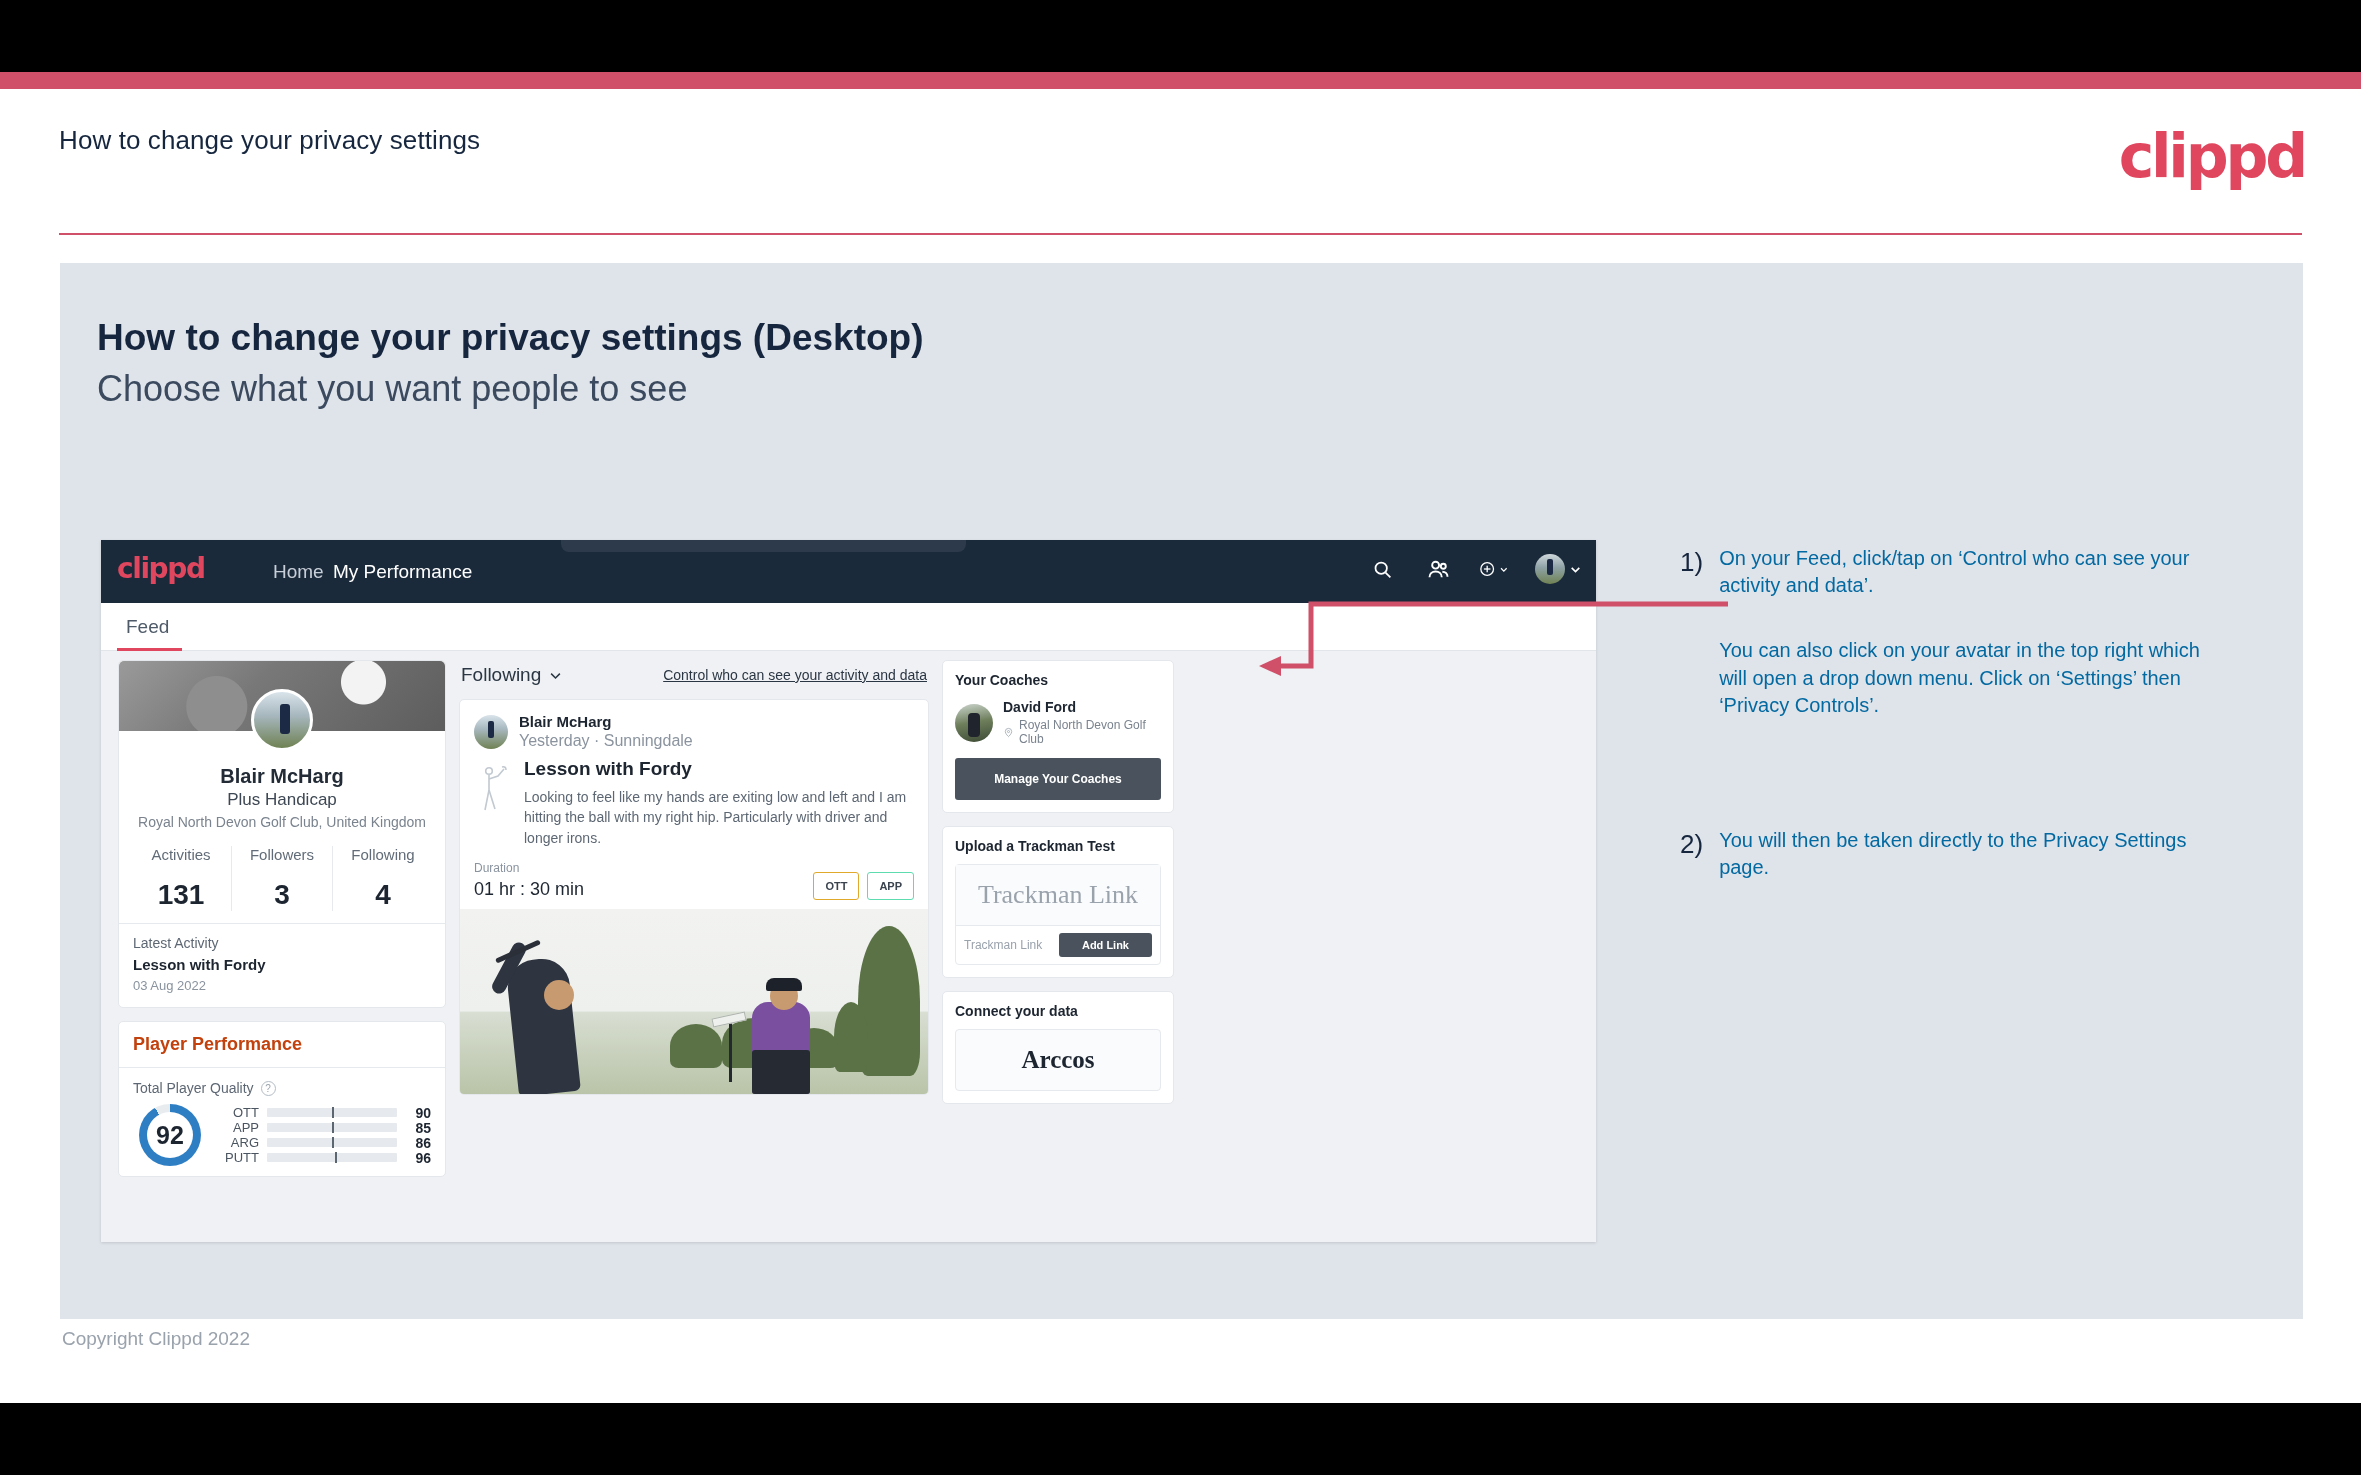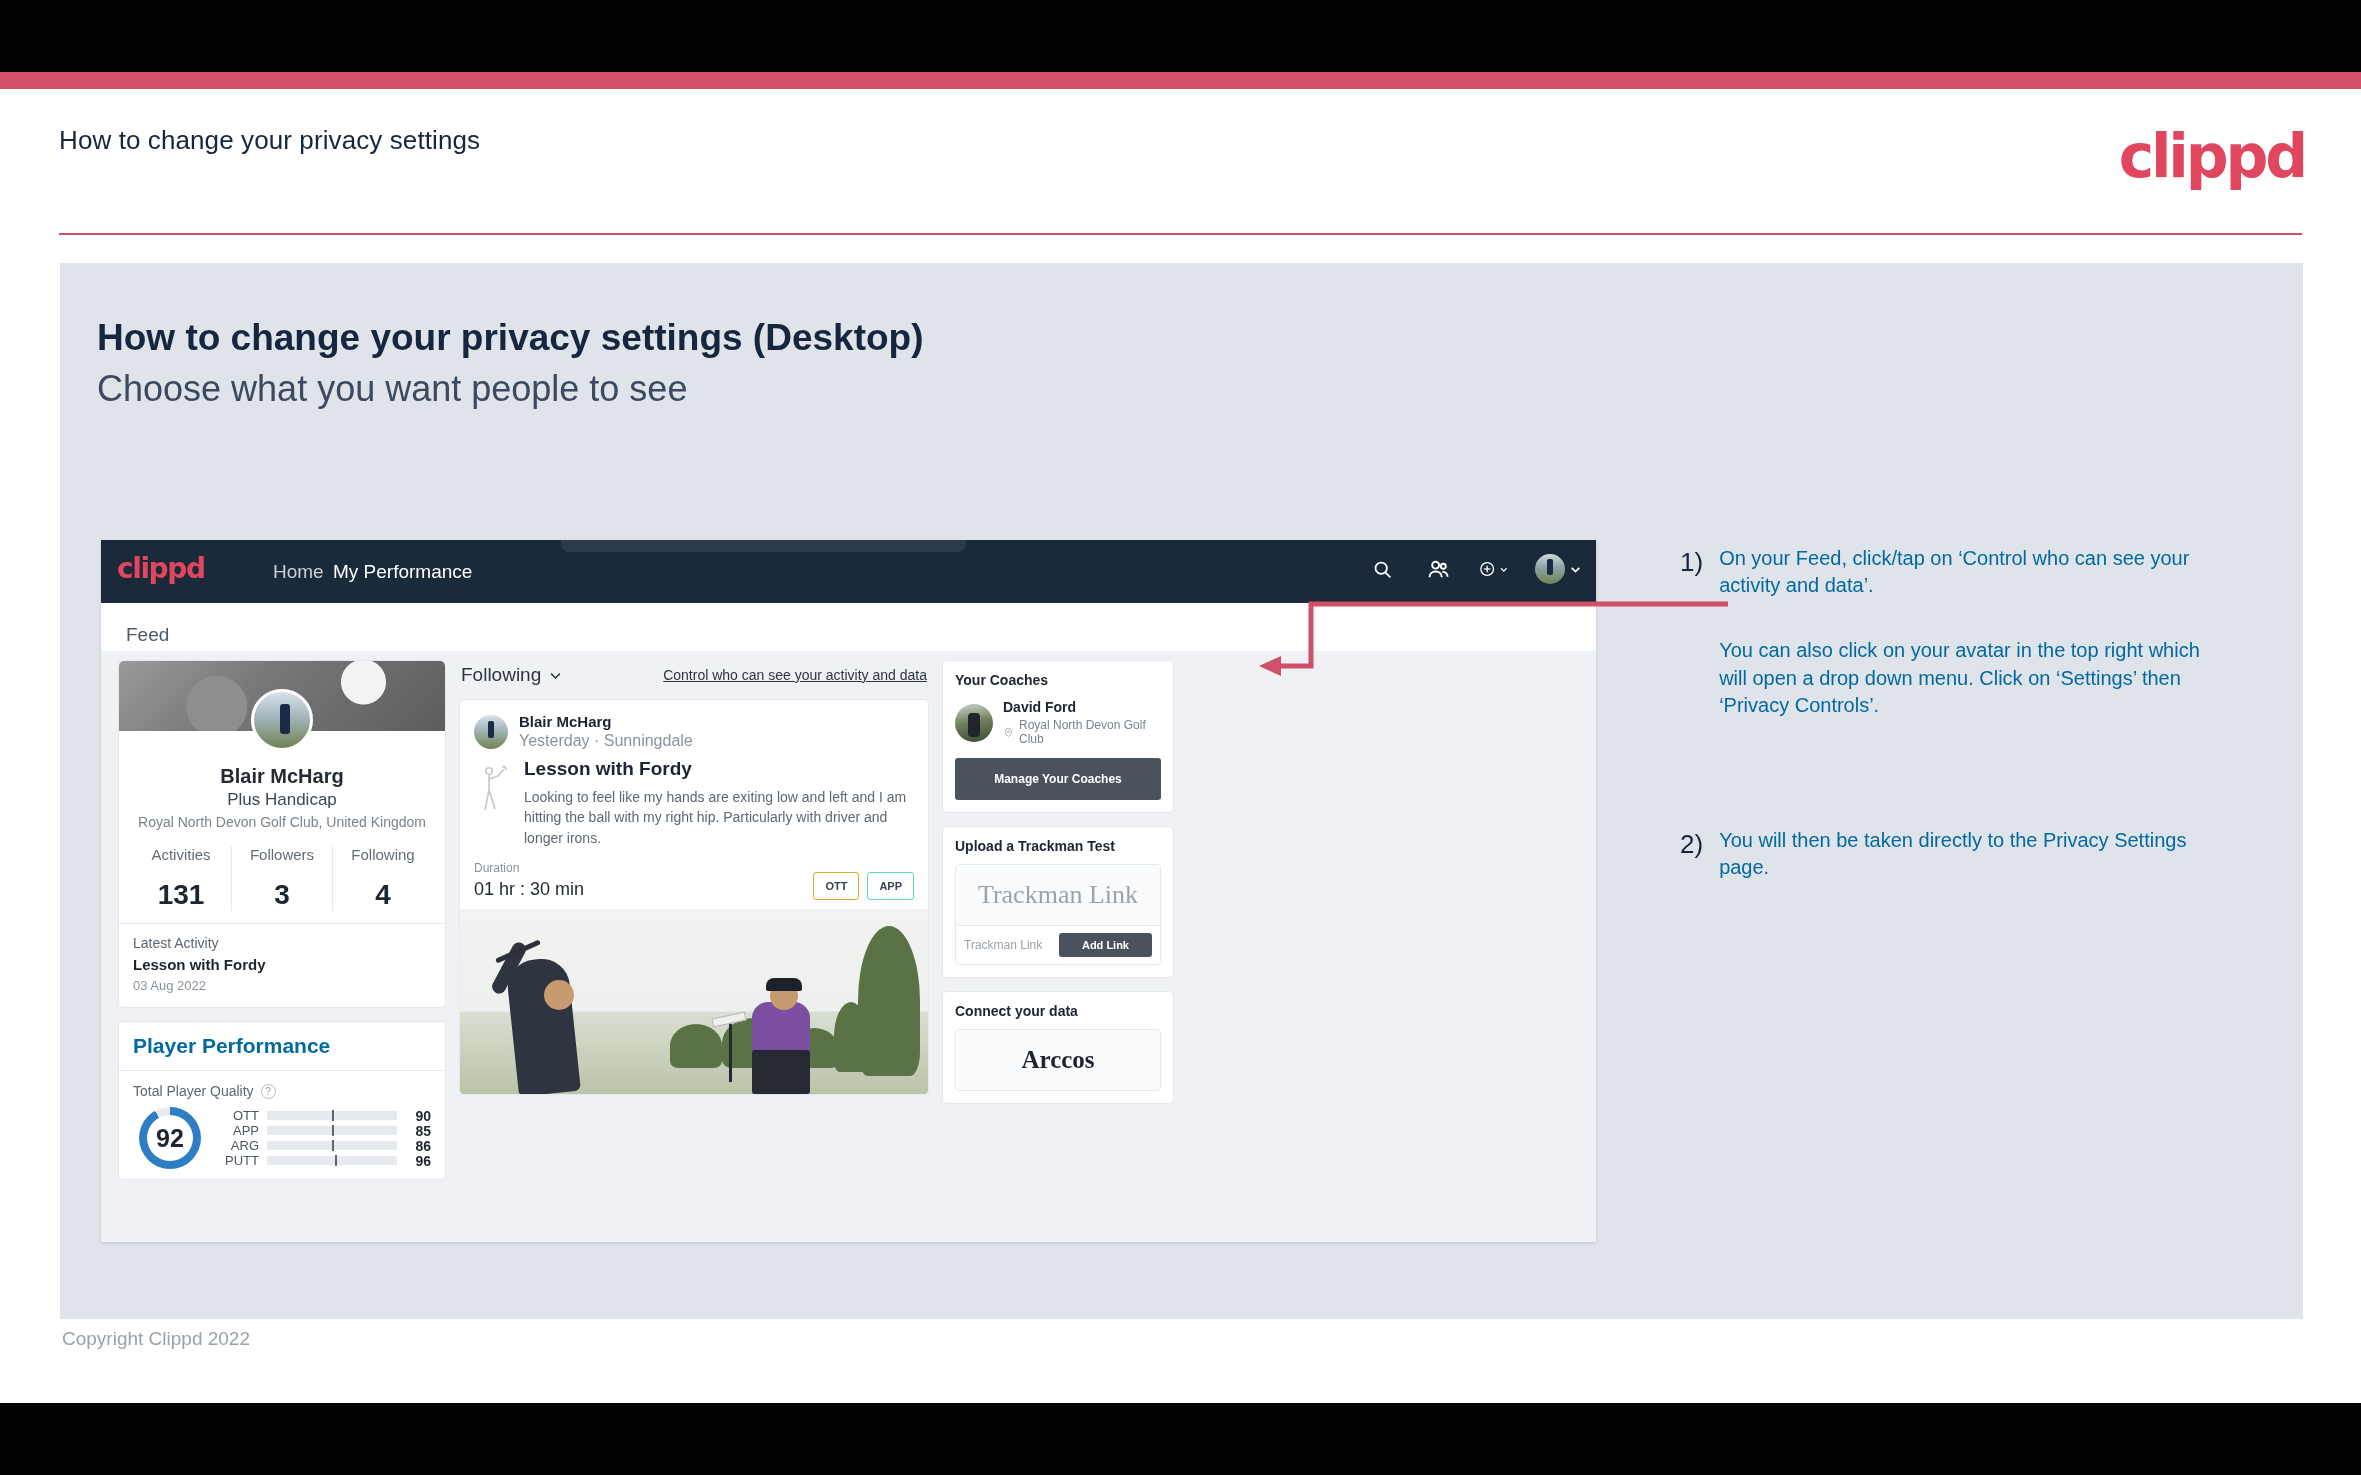--- a/index.html
+++ b/index.html
@@ -39,21 +39,21 @@
   .app-nav-link { position:absolute; top:21px; font-size:19px; color:#c8cfd8; }
   .app-nav-link.active { color:#ffffff; }
   .nav-icons { position:absolute; right:14px; top:14px; display:flex; align-items:center; gap:26px; }
   .nav-ico { width:30px; height:30px; display:flex; align-items:center; justify-content:center; color:#ffffff; }
   .nav-ico svg { display:block; }
   .chev { width:13px; height:13px; margin-left:4px; color:#ffffff; }
   .avatar-sm { width:30px; height:30px; border-radius:50%; overflow:hidden;
                background:linear-gradient(180deg,#cfd8dd 0%,#8fa2a6 45%,#6f8253 100%); position:relative; }
   .avatar-sm::after { content:""; position:absolute; left:12px; top:5px; width:6px; height:16px; background:#1d2a45; border-radius:2px; }
 
-  .app-tabs { position:absolute; left:0; top:63px; width:1495px; height:48px; background:#ffffff; border-bottom:1px solid #e2e5e9;margin-top:8px; }
+  .app-tabs { position:absolute; left:0; top:63px; width:1495px; height:48px; background:#ffffff; border-bottom:1px solid #e2e5e9; }
   .tab-feed { position:absolute; left:25px; top:13px; font-size:19px; color:#4e5a68; }
   .tab-underline { position:absolute; left:16px; top:45px; width:65px; height:3px; background:#e0475f; }
 
   .app-body { position:absolute; left:0; top:111px; width:1495px; height:591px; background:#eff1f4; }
 
   
   .col-left { position:absolute; left:17px; top:9px; width:328px; }
   .card { background:#ffffff; border:1px solid #e4e7ec; border-radius:5px; }
   .cover { height:70px; background:
       radial-gradient(circle at 75% 30%, #f3f3f3 0 22px, transparent 23px),
@@ -71,21 +71,21 @@
   .stats { display:flex; margin-top:16px; }
   .stat { flex:1; text-align:center; }
   .stat + .stat { border-left:1px solid #e6e9ed; }
   .stat-lbl { font-size:15px; color:#626c78; }
   .stat-val { font-size:28px; font-weight:bold; color:#1d2530; margin-top:16px; }
   .latest { border-top:1px solid #e6e9ed; padding:11px 14px 14px; text-align:left; }
   .latest-lbl { font-size:14px; color:#5d6773; }
   .latest-ttl { font-size:15px; font-weight:bold; color:#1d2530; margin-top:5px; }
   .latest-date{ font-size:13px; color:#8a939e; margin-top:5px; }
 
-  .perf-head { padding:12px 14px; border-bottom:1px solid #e6e9ed; font-size:21px; font-weight:bold; color:#0369a1; }
+  .perf-head { padding:12px 14px; border-bottom:1px solid #e6e9ed; font-size:18px; font-weight:bold; color:#c2410c; }
   .perf-body { padding:12px 14px 10px; }
   .tpq-row { display:flex; align-items:center; font-size:14px; color:#5d6773; }
   .q-icon { width:15px; height:15px; border:1.4px solid #b4bcc5; border-radius:50%; margin-left:7px;
             font-size:10px; color:#9aa2ac; display:flex; align-items:center; justify-content:center; }
   .ring-wrap { display:flex; align-items:center; margin-top:8px; }
   .ring { width:62px; height:62px; border-radius:50%; background:conic-gradient(#2e7ec4 0 92%, #e9ecef 92% 100%);
           display:flex; align-items:center; justify-content:center; position:relative; flex:0 0 auto; margin-left:6px;}
   .ring::before { content:""; position:absolute; inset:8px; background:#ffffff; border-radius:50%; }
   .ring-val { position:relative; font-size:25px; font-weight:bold; color:#1d2530; }
   .bars { margin-left:16px; flex:1; }

